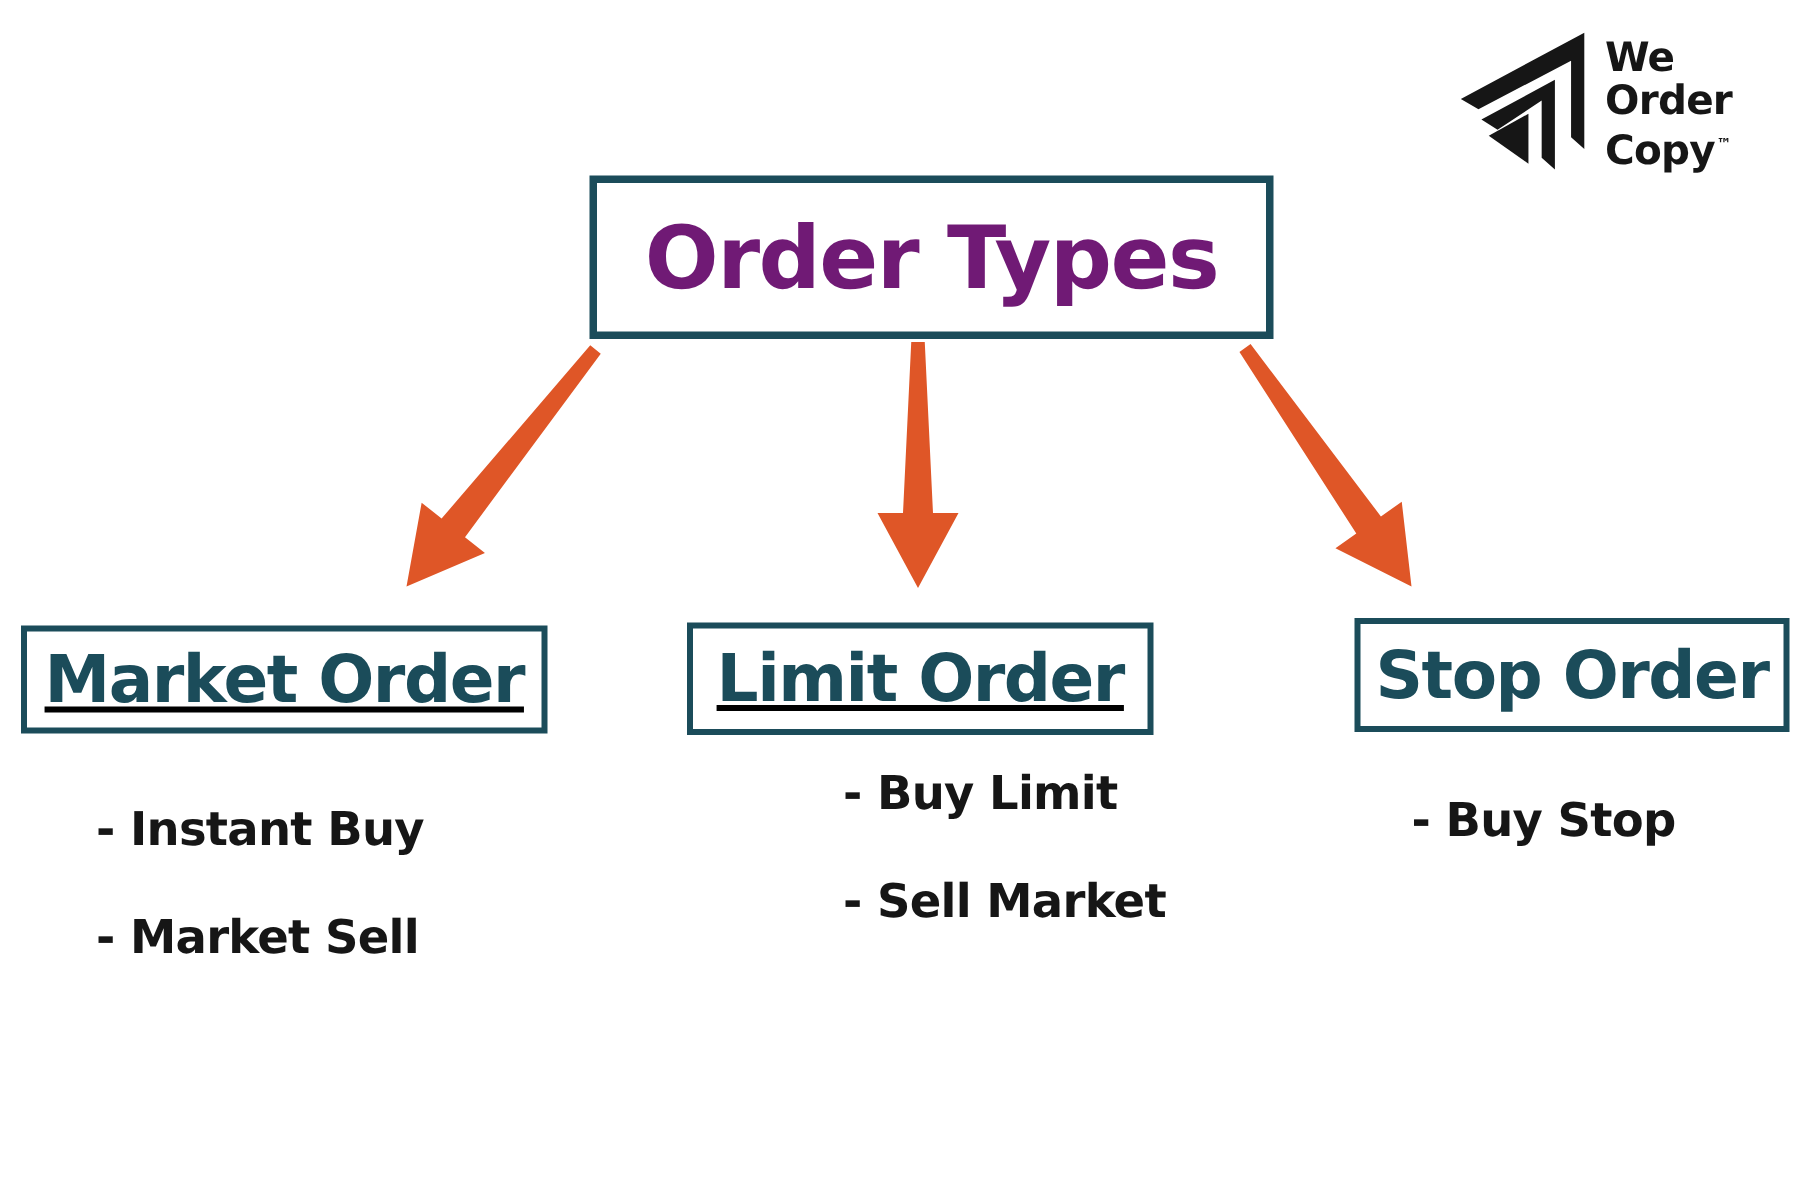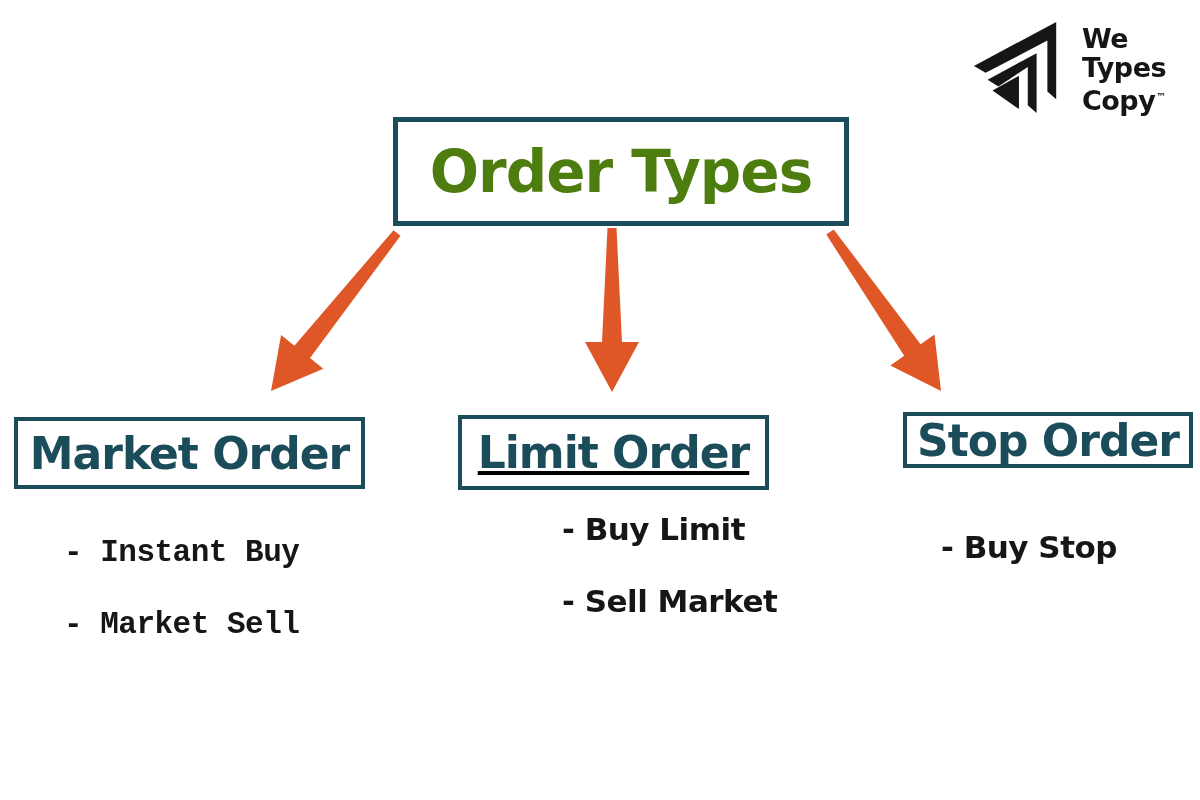--- a/index.html
+++ b/index.html
@@ -1,66 +1,66 @@
 <!DOCTYPE html>
 <html><head>
 <meta charset="utf-8">
 <style>
   html,body{margin:0;padding:0;background:#ffffff;}
   .canvas{
     position:relative;width:1200px;height:800px;background:#ffffff;overflow:hidden;
     font-family:"DejaVu Sans","Liberation Sans",sans-serif;
   }
   
-  .brand{position:absolute;left:968px;top:16px;display:flex;align-items:flex-start;gap:16px;}
+  .brand{position:absolute;left:968px;top:16px;display:flex;align-items:flex-start;gap:4px;}
   .brand-mark{width:98px;height:98px;}
   .brand-text{color:#161616;font-weight:bold;font-size:27px;line-height:29px;letter-spacing:-0.5px;padding-top:8px;}
   .brand-text .tm{font-size:10px;vertical-align:super;font-weight:bold;margin-left:1px;}
   
   .title-box{
     position:absolute;left:393px;top:117px;width:456px;height:109px;box-sizing:border-box;
     border:5px solid #1B4C5A;display:flex;align-items:center;justify-content:center;
   }
-  .title-box span{color:#4d7c0f;font-weight:bold;font-size:58px;letter-spacing:-1px;}
+  .title-box span{color:#701a75;font-weight:bold;font-size:58px;letter-spacing:-1px;}
   
   .arrows{position:absolute;left:0;top:0;width:1200px;height:800px;pointer-events:none;}
   .arrows polygon{fill:#DF5627;}
   
   .branch-box{
     position:absolute;box-sizing:border-box;border:4px solid #1B4C5A;
     display:flex;align-items:center;justify-content:center;background:#ffffff;
   }
   .branch-box span{color:#1B4C5A;font-weight:bold;font-size:44px;letter-spacing:-1px;white-space:nowrap;}
-  .box-market{left:14px;top:417px;width:351px;height:72px;}
+  .box-market{left:14px;top:417px;width:351px;height:72px;text-decoration:underline;}
   .box-limit{left:458px;top:415px;width:311px;height:75px;text-decoration:underline;}
-  .box-stop{left:903px;top:412px;width:290px;height:56px;}
+  .box-stop{left:903px;top:412px;width:290px;height:76px;}
   
   .branch-list{position:absolute;display:flex;flex-direction:column;gap:34px;}
   .branch-list .li{
     color:#161616;font-weight:bold;font-size:31px;line-height:38px;
     letter-spacing:-0.5px;white-space:nowrap;
   }
-  .list-market{left:64px;top:534px;font-family:Liberation Mono, monospace;}
+  .list-market{left:64px;top:534px;}
   .list-limit{left:518px;top:510px;margin-left:44px;}
   .list-stop{left:941px;top:528px;gap:28px;}
 </style>
 </head>
 <body>
 
 <div class="canvas">
 
   <div class="brand">
     <svg class="brand-mark" viewBox="0 0 100 100">
       <polygon points="6,51 90,6 90,85 81,77 81,25 18,58" fill="#161616"></polygon>
       <polygon points="20,65 70,38 70,99 61,91 61,52 31,72" fill="#161616"></polygon>
       <polygon points="25,76 52,61 52,95" fill="#161616"></polygon>
     </svg>
     <div class="brand-text">
       <div>We</div>
-      <div>Types</div>
+      <div>Order</div>
       <div><span>Copy</span><span class="tm">™</span></div>
     </div>
   </div>
 
   <div class="title-box">
     <span>Order Types</span>
   </div>
 
   <svg class="arrows">
     <polygon points="393.5,230.2 294.4,345.7 281.1,335.1 271,391 323.3,368.7 310,358.1 400.5,235.8"></polygon>

